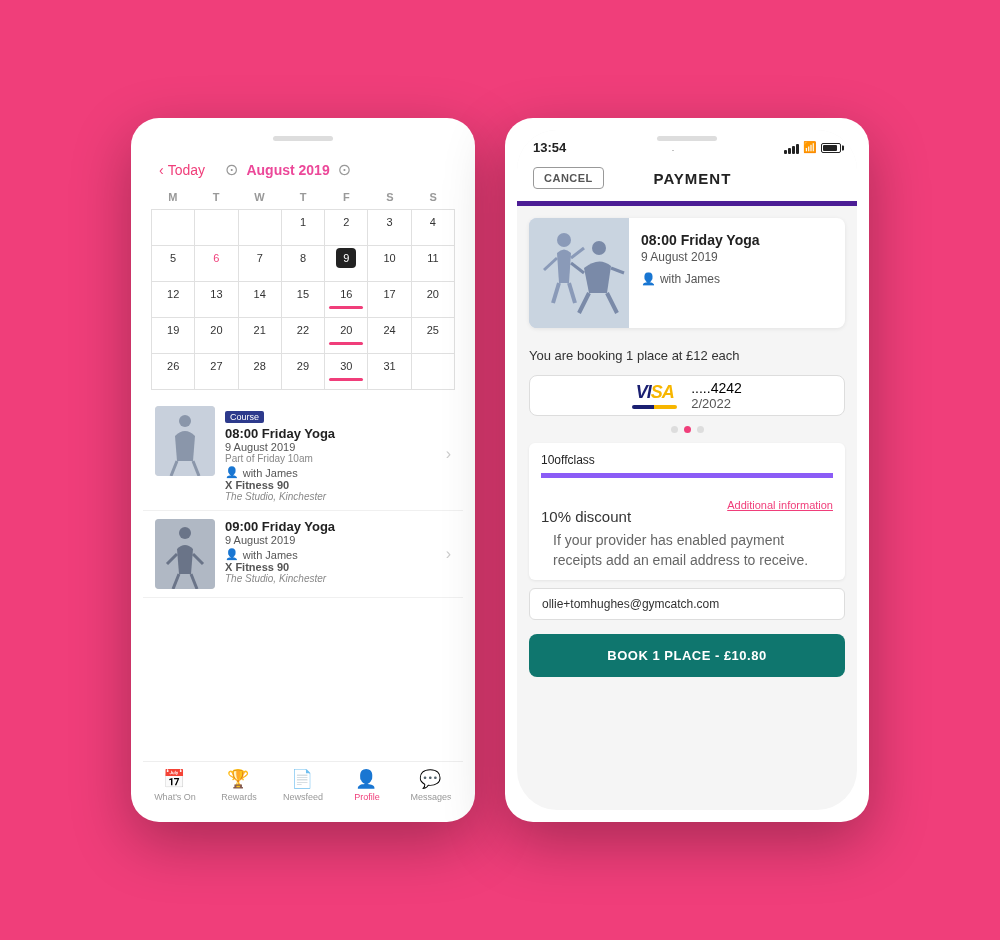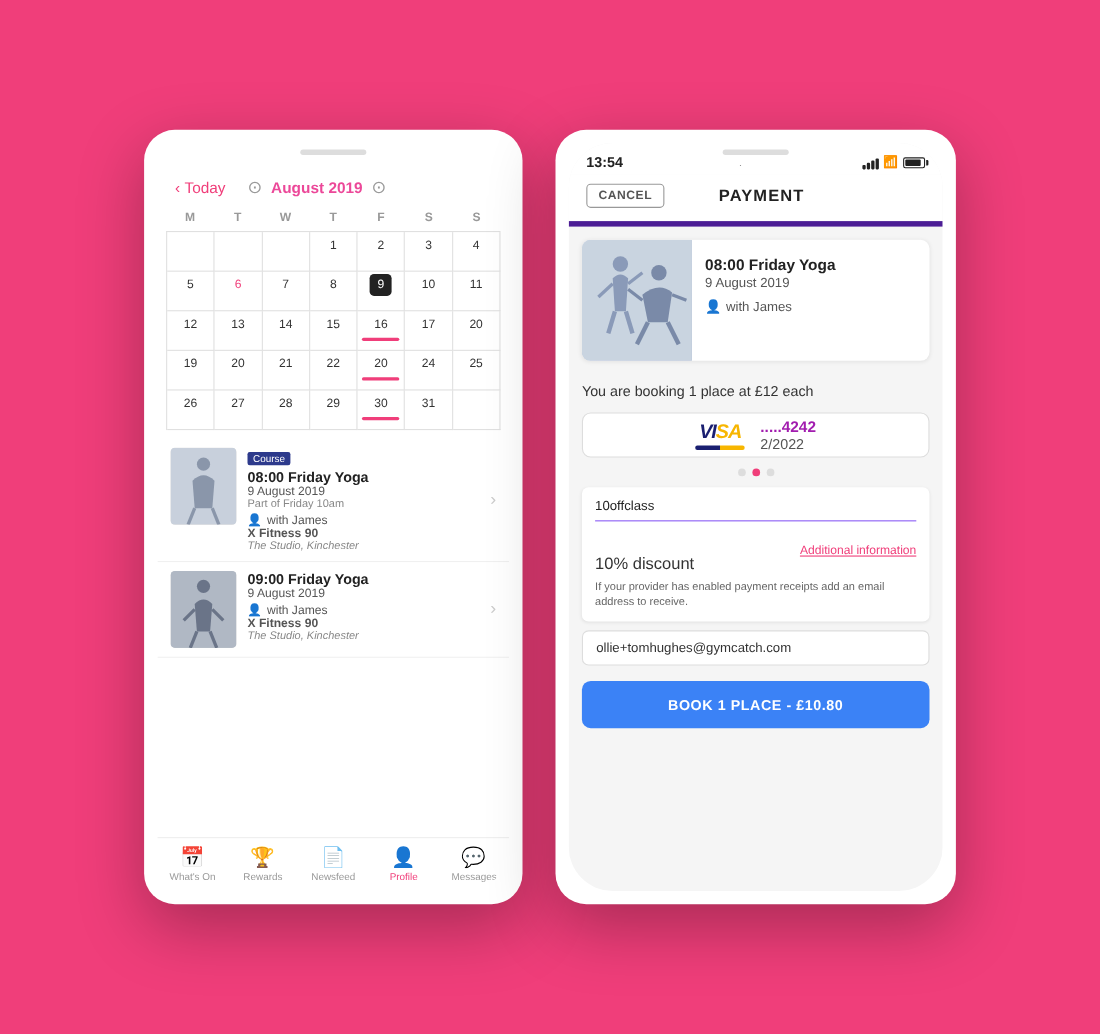--- a/index.html
+++ b/index.html
@@ -410,22 +410,22 @@
       height: 4px;
       background: linear-gradient(to right, #1A1F71 50%, #F7B600 50%);
       border-radius: 2px;
       margin-top: 2px;
     }
     .card-number-info {
       text-align: left;
     }
     .card-number {
       font-size: 14px;
-      font-weight: 700;
-      color: #a21caf;
+      font-weight: 400;
+      color: #000000;
     }
     .card-expiry {
       font-size: 13px;
       color: #555;
     }
     .dots-indicator {
       display: flex;
       justify-content: center;
       gap: 6px;
       margin: 10px 0;
@@ -443,58 +443,59 @@
       margin: 0 12px;
       background: #fff;
       border-radius: 6px;
       padding: 10px 12px;
       box-shadow: 0 1px 3px rgba(0,0,0,0.07);
     }
     .promo-code {
       font-size: 12px;
       color: #222;
       font-weight: 500;
-      border-bottom: 1px solid #8b5cf6;
+      border-bottom: 5px solid #8b5cf6;
       padding-bottom: 6px;
       margin-bottom: 6px;
     }
     .promo-row {
       display: flex;
       justify-content: space-between;
       align-items: center;
     }
     .discount-text {
       font-size: 15px;
       color: #333;
       margin-top: 24px;
     }
     .additional-info-link {
       font-size: 11px;
       color: #F03E7A;
       text-decoration: underline;
       cursor: pointer;
     }
     .receipt-info {
-      font-size: 10px;
+      font-size: 14px;
       color: #666;
       margin-top: 6px;
       line-height: 1.4;
+      margin-left: 12px;
     }
     .email-field {
       margin: 8px 12px;
       background: #fff;
       border: 1.5px solid #ddd;
       border-radius: 6px;
       padding: 8px 12px;
       font-size: 12px;
       color: #333;
     }
     .book-btn {
       margin: 6px 12px 12px;
-      background: #3b82f6;
+      background: #0f766e;
       color: #fff;
       border: none;
       border-radius: 8px;
       padding: 14px;
       width: calc(100% - 24px);
       font-size: 13px;
       font-weight: 700;
       letter-spacing: 0.5px;
       text-align: center;
       cursor: pointer;

